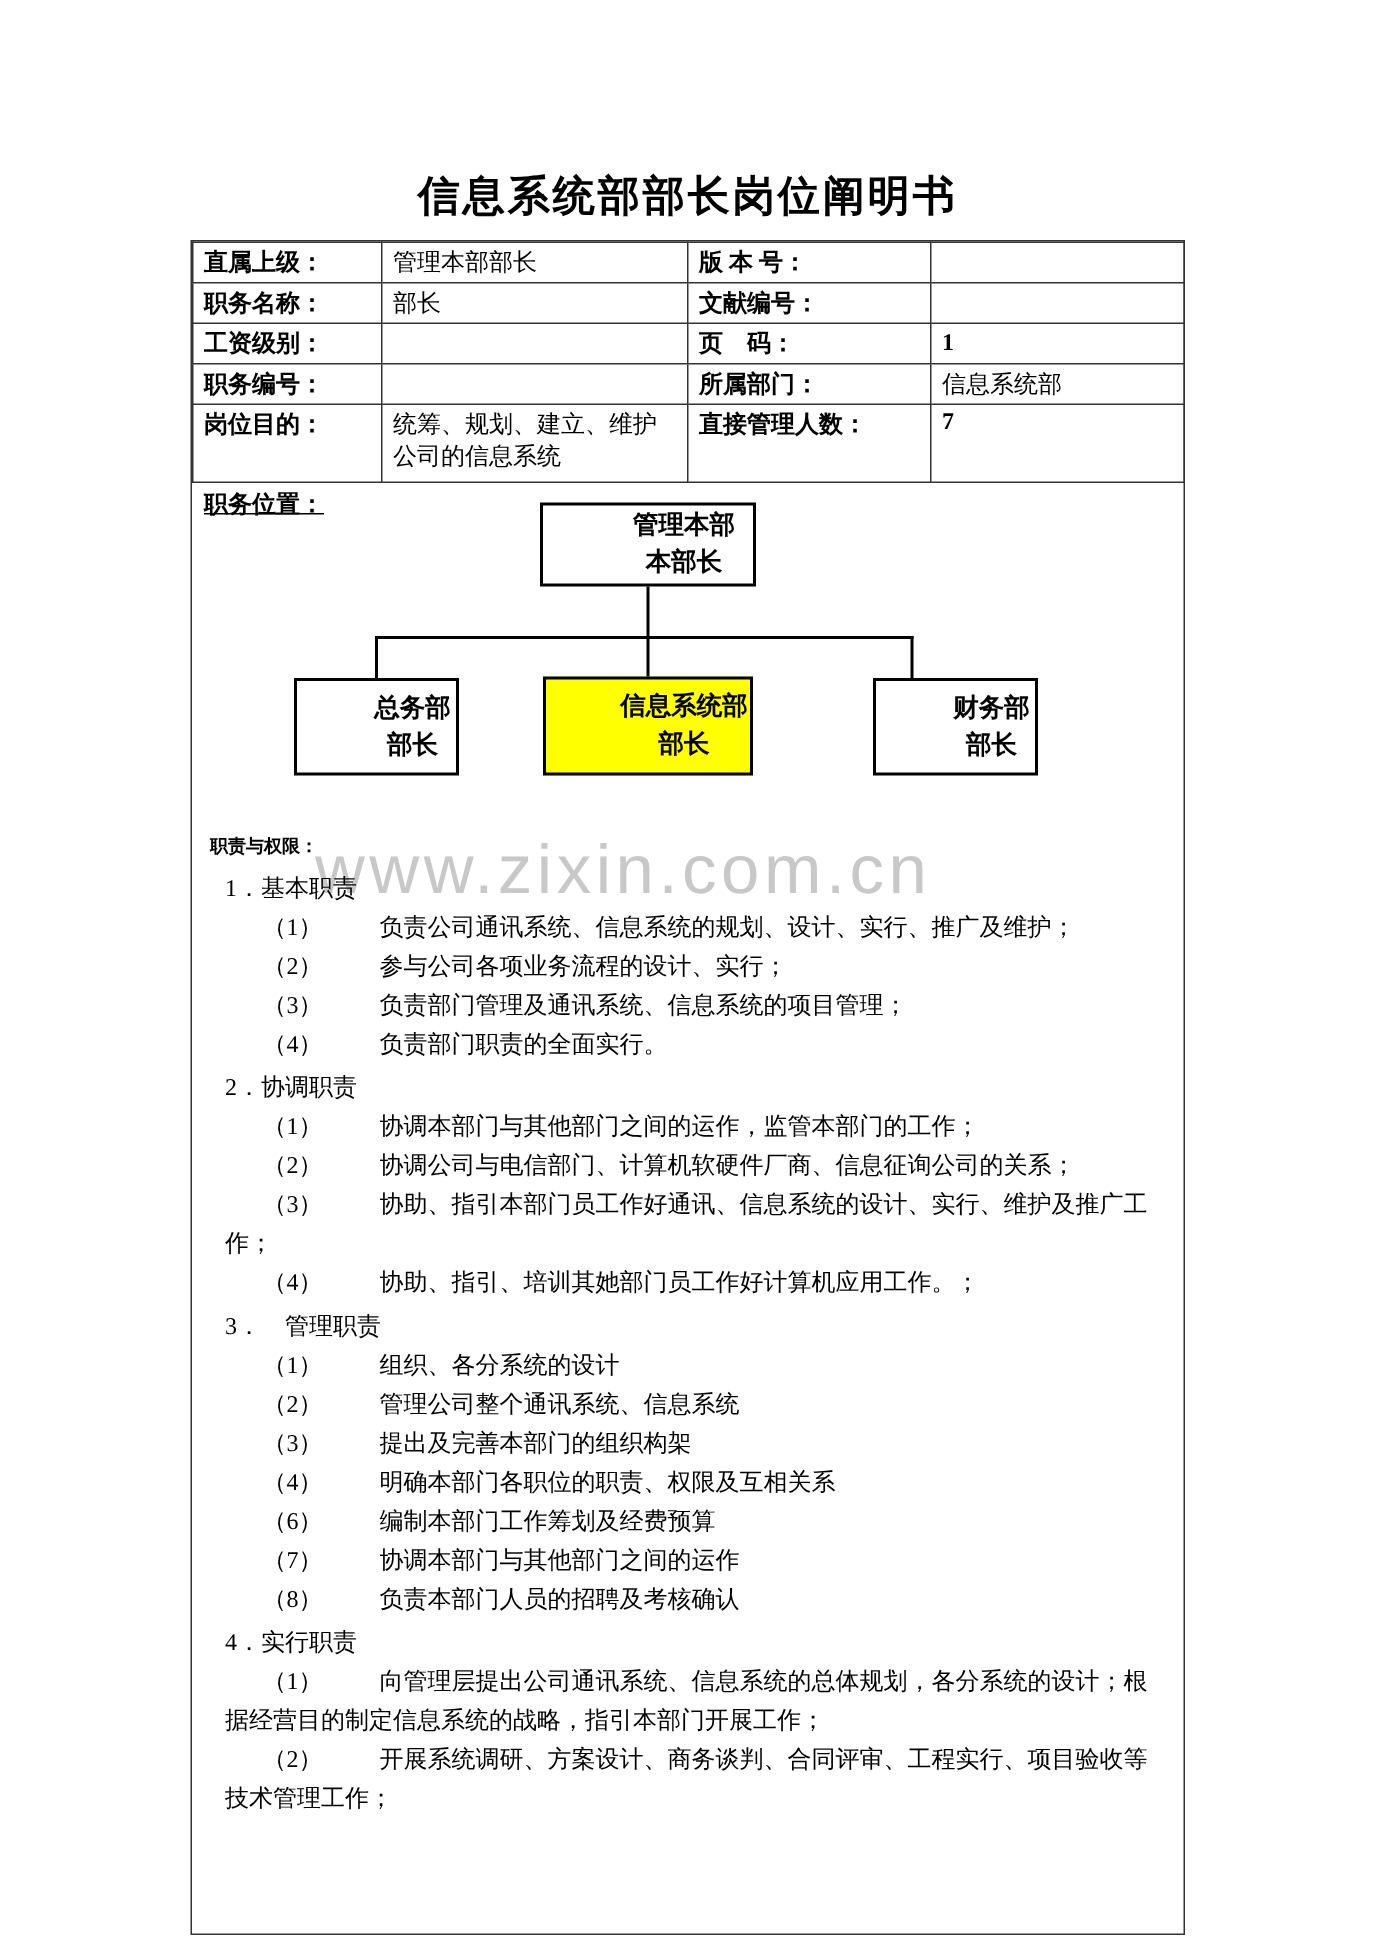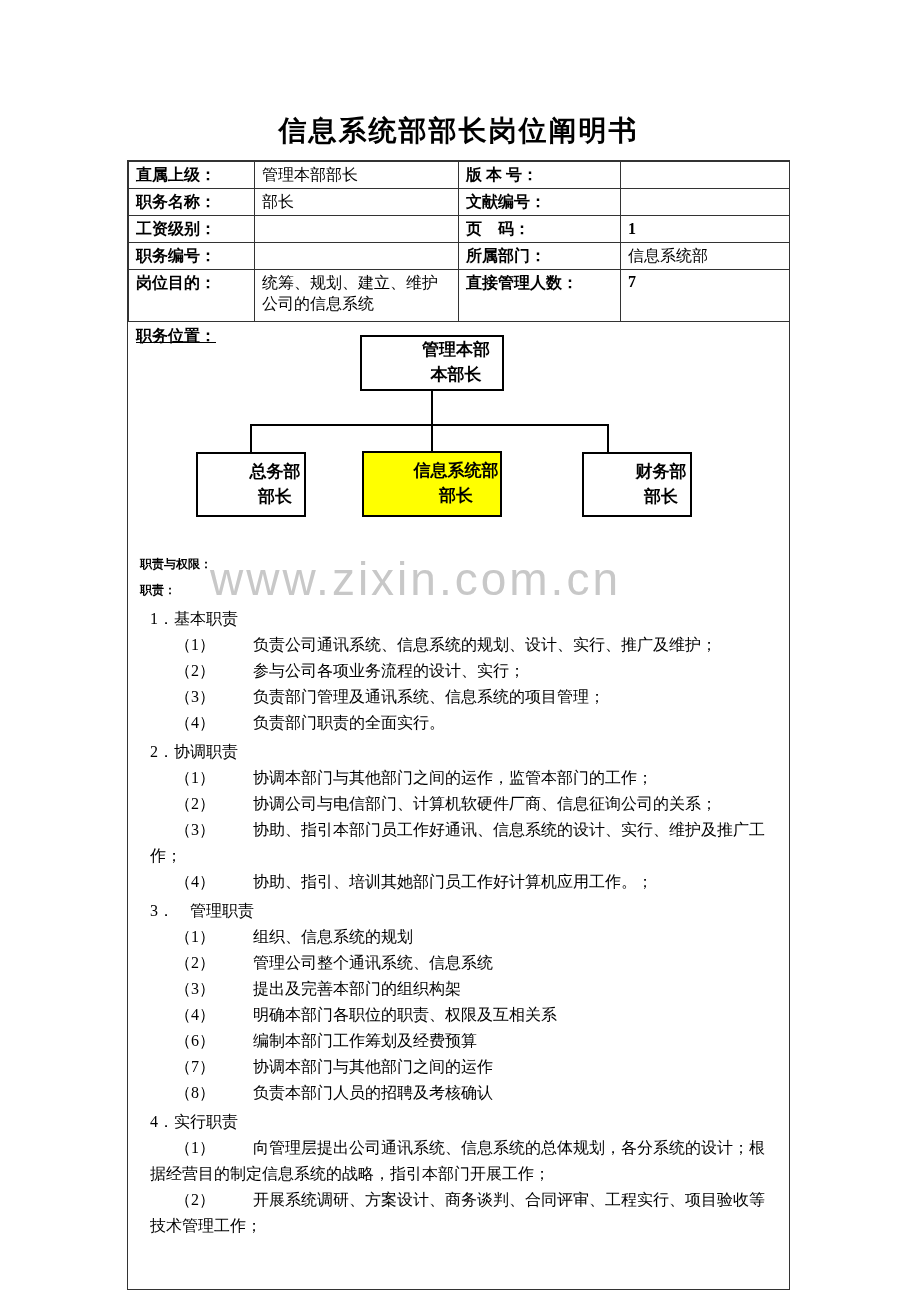--- a/index.html
+++ b/index.html
@@ -141,36 +141,35 @@
         <div>部长</div>
       </div>
       <div class="org-box org-c3">
         <div>财务部</div>
         <div>部长</div>
       </div>
     </div>
 
     <div class="duties">
       <h3>职责与权限：</h3>
-      <h3>职责：</h3>
 
       <p class="group-title">1．基本职责</p>
       <p class="duty-item"><span class="num">（1）</span><span>负责公司通讯系统、信息系统的规划、设计、实行、推广及维护；</span></p>
       <p class="duty-item"><span class="num">（2）</span><span>参与公司各项业务流程的设计、实行；</span></p>
       <p class="duty-item"><span class="num">（3）</span><span>负责部门管理及通讯系统、信息系统的项目管理；</span></p>
       <p class="duty-item"><span class="num">（4）</span><span>负责部门职责的全面实行。</span></p>
 
       <p class="group-title">2．协调职责</p>
       <p class="duty-item"><span class="num">（1）</span><span>协调本部门与其他部门之间的运作，监管本部门的工作；</span></p>
       <p class="duty-item"><span class="num">（2）</span><span>协调公司与电信部门、计算机软硬件厂商、信息征询公司的关系；</span></p>
       <p class="duty-item"><span class="num">（3）</span><span>协助、指引本部门员工作好通讯、信息系统的设计、实行、维护及推广工作；</span></p>
       <p class="duty-item"><span class="num">（4）</span><span>协助、指引、培训其她部门员工作好计算机应用工作。；</span></p>
 
       <p class="group-title">3．　管理职责</p>
-      <p class="duty-item"><span class="num">（1）</span><span>组织、信息系统的规划</span></p>
+      <p class="duty-item"><span class="num">（1）</span><span>组织、各分系统的设计</span></p>
       <p class="duty-item"><span class="num">（2）</span><span>管理公司整个通讯系统、信息系统</span></p>
       <p class="duty-item"><span class="num">（3）</span><span>提出及完善本部门的组织构架</span></p>
       <p class="duty-item"><span class="num">（4）</span><span>明确本部门各职位的职责、权限及互相关系</span></p>
       <p class="duty-item"><span class="num">（6）</span><span>编制本部门工作筹划及经费预算</span></p>
       <p class="duty-item"><span class="num">（7）</span><span>协调本部门与其他部门之间的运作</span></p>
       <p class="duty-item"><span class="num">（8）</span><span>负责本部门人员的招聘及考核确认</span></p>
 
       <p class="group-title">4．实行职责</p>
       <p class="duty-item"><span class="num">（1）</span><span>向管理层提出公司通讯系统、信息系统的总体规划，各分系统的设计；根据经营目的制定信息系统的战略，指引本部门开展工作；</span></p>
       <p class="duty-item"><span class="num">（2）</span><span>开展系统调研、方案设计、商务谈判、合同评审、工程实行、项目验收等技术管理工作；</span></p>

